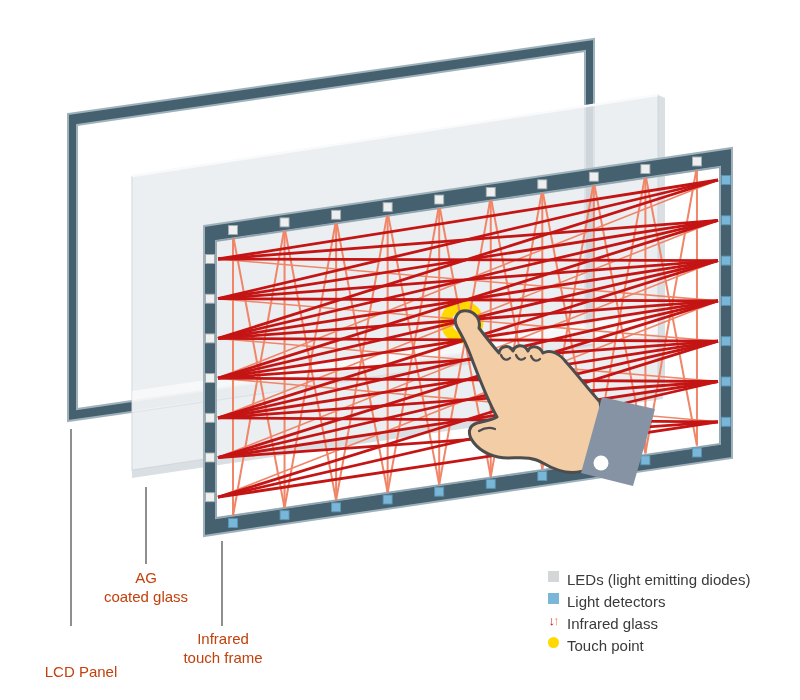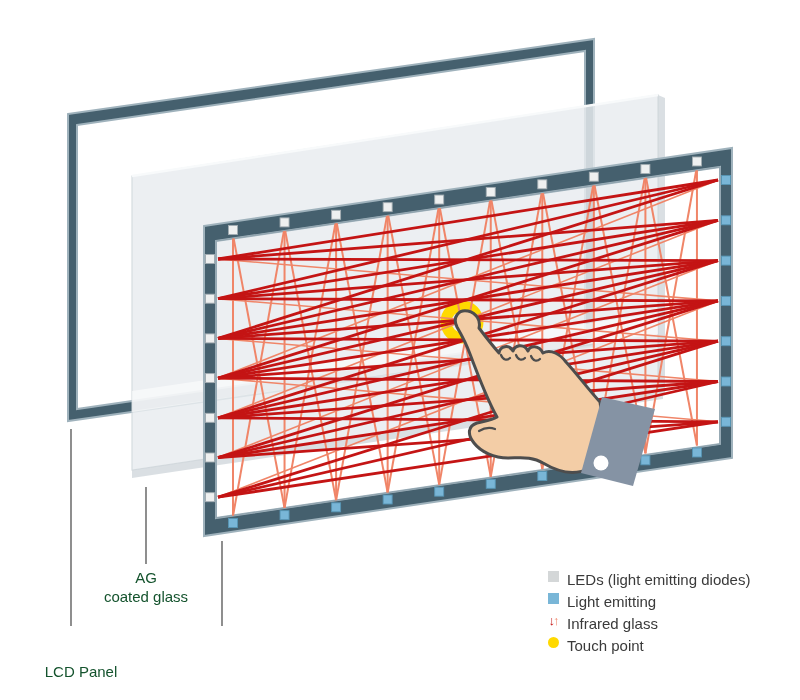--- a/index.html
+++ b/index.html
@@ -1,20 +1,20 @@
 <!DOCTYPE html>
 <html style="--slate: #45606e; --slate_light: #9fb2bc; --slate_inner: #8fa2ad; --glass_fill: #e9edf0; --glass_edge: #ced5da; --glass_side: #d8dde1; --beam_red: #c41414; --beam_salmon: #f08568; --led_fill: #eef0f0; --led_border: #a3adb2; --detector_fill: #79b6d7; --detector_border: #5795b4; --legend_led: #d4d7d8; --flesh: #f3cda6; --hand_outline: #4d4d4d; --cuff: #8593a4; --touch_yellow: #ffd900; --leader: #444444; --text: #3a3a3a;"><head>
 <meta charset="utf-8">
 <style>
   html,body{margin:0;padding:0;background:#fff;}
   #stage{position:relative;width:800px;height:700px;background:#fff;overflow:hidden;
          font-family:"Liberation Sans", sans-serif;color:#3a3a3a;}
   #diagram{position:absolute;left:0;top:0;}
   .diagram-label{position:absolute;transform:translateX(-50%);text-align:center;
-                 font-size:15px;line-height:19px;color:#14532d;white-space:nowrap;}
+                 font-size:15px;line-height:19px;color:#c2410c;white-space:nowrap;}
   .legend{position:absolute;left:545px;top:571px;}
   .legend-row{display:flex;align-items:flex-start;height:22px;}
   .legend-icon{width:16px;display:flex;justify-content:center;align-items:center;flex:0 0 16px;}
   .sq{width:11px;height:11px;display:inline-block;}
   .dot{width:11px;height:11px;border-radius:50%;display:inline-block;}
   .arrows{font-size:13px;font-weight:bold;letter-spacing:-2px;line-height:11px;}
   .legend-label{font-size:15px;margin-left:6px;color:#3a3a3a;white-space:nowrap;}
 </style>
 </head>
 <body>
@@ -183,33 +183,37 @@
     </g>
   </svg>
 
   <div class="diagram-label" style="left:81px;top:630px;margin-top:32px;">
     <div>LCD Panel</div>
   </div>
   <div class="diagram-label" style="left:146px;top:568px;">
     <div>AG</div>
     <div>coated glass</div>
   </div>
+  <div class="diagram-label" style="left:223px;top:629px;">
+    <div>Infrared</div>
+    <div>touch frame</div>
+  </div>
 
   <div class="legend">
     <div class="legend-row">
       <span class="legend-icon">
         <span class="sq" style="background:var(--legend_led);"></span>
         </span>
       <span class="legend-label">LEDs (light emitting diodes)</span>
     </div>
     <div class="legend-row">
       <span class="legend-icon">
         <span class="sq" style="background:var(--detector_fill);"></span>
         </span>
-      <span class="legend-label">Light emitting</span>
+      <span class="legend-label">Light detectors</span>
     </div>
     <div class="legend-row">
       <span class="legend-icon arrows">
         <span style="color:var(--beam_red);">↓</span>
         <span style="color:var(--beam_salmon);">↑</span>
       </span>
       <span class="legend-label">Infrared glass</span>
     </div>
     <div class="legend-row">
       <span class="legend-icon">

